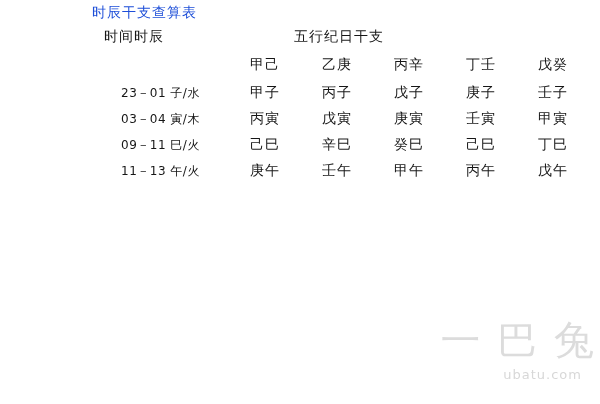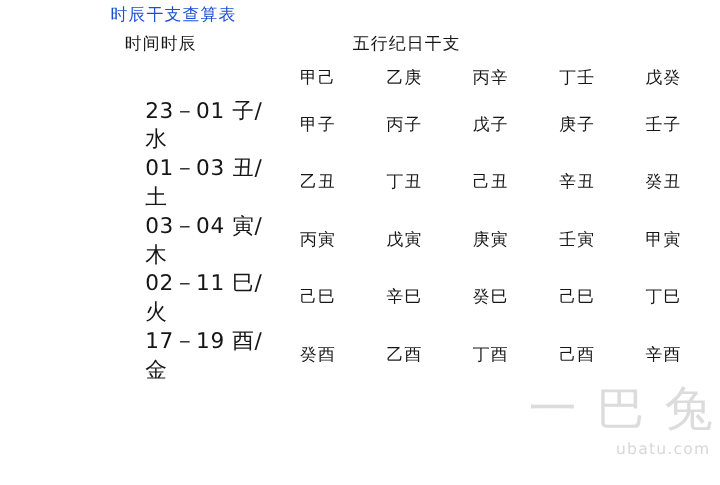--- a/index.html
+++ b/index.html
@@ -68,21 +68,21 @@
   }
   table.main th.colhead {
     width: 72px;
     font-size: 14px;
     padding-bottom: 2px;
   }
   table.main td.rowhead {
     width: 108px;
     text-align: left;
     padding-left: 2px;
-    font-size: 18px;
+    font-size: 12px;
     letter-spacing: 0.5px;
   }
   table.main td.cell {
     width: 72px;
   }
   table.main th.corner {
     width: 108px;
   }
   .watermark {
     position: absolute;
@@ -90,21 +90,21 @@
     bottom: 36px;
     font-size: 40px;
     color: rgba(140,140,140,0.30);
     letter-spacing: 2px;
     font-family: "DejaVu Sans", "Liberation Sans", sans-serif;
     white-space: nowrap;
     pointer-events: none;
   }
   .watermark-sub {
     position: absolute;
-    right: 8px;
+    right: 18px;
     bottom: 22px;
     font-size: 13px;
     color: rgba(140,140,140,0.35);
     letter-spacing: 1px;
     white-space: nowrap;
     pointer-events: none;
   }
 </style>
 </head>
 <body>
@@ -132,50 +132,42 @@
     <tbody>
       <tr>
         <td class="rowhead">23－01 子/水</td>
         <td class="cell">甲子</td>
         <td class="cell">丙子</td>
         <td class="cell">戊子</td>
         <td class="cell">庚子</td>
         <td class="cell">壬子</td>
       </tr>
       <tr>
-        <td class="rowhead">01－03 丑/土</td>
-        <td class="cell">乙丑</td>
-        <td class="cell">丁丑</td>
-        <td class="cell">己丑</td>
-        <td class="cell">辛丑</td>
-        <td class="cell">癸丑</td>
-      </tr>
-      <tr>
         <td class="rowhead">03－04 寅/木</td>
         <td class="cell">丙寅</td>
         <td class="cell">戊寅</td>
         <td class="cell">庚寅</td>
         <td class="cell">壬寅</td>
         <td class="cell">甲寅</td>
       </tr>
       <tr>
-        <td class="rowhead">02－11 巳/火</td>
+        <td class="rowhead">09－11 巳/火</td>
         <td class="cell">己巳</td>
         <td class="cell">辛巳</td>
         <td class="cell">癸巳</td>
         <td class="cell">己巳</td>
         <td class="cell">丁巳</td>
       </tr>
       <tr>
-        <td class="rowhead">17－19 酉/金</td>
-        <td class="cell">癸酉</td>
-        <td class="cell">乙酉</td>
-        <td class="cell">丁酉</td>
-        <td class="cell">己酉</td>
-        <td class="cell">辛酉</td>
+        <td class="rowhead">11－13 午/火</td>
+        <td class="cell">庚午</td>
+        <td class="cell">壬午</td>
+        <td class="cell">甲午</td>
+        <td class="cell">丙午</td>
+        <td class="cell">戊午</td>
       </tr>
     </tbody>
   </table>
 
   <div class="watermark">一 巴 兔</div>
   <div class="watermark-sub">ubatu.com</div>
 
 </div>
 
 </body></html>

